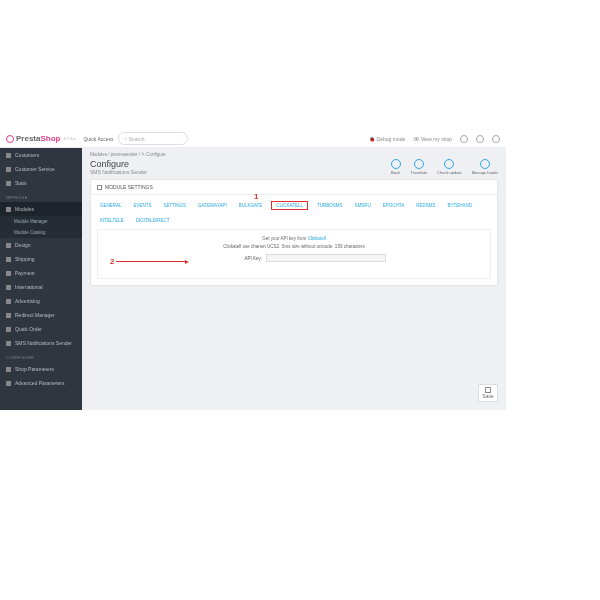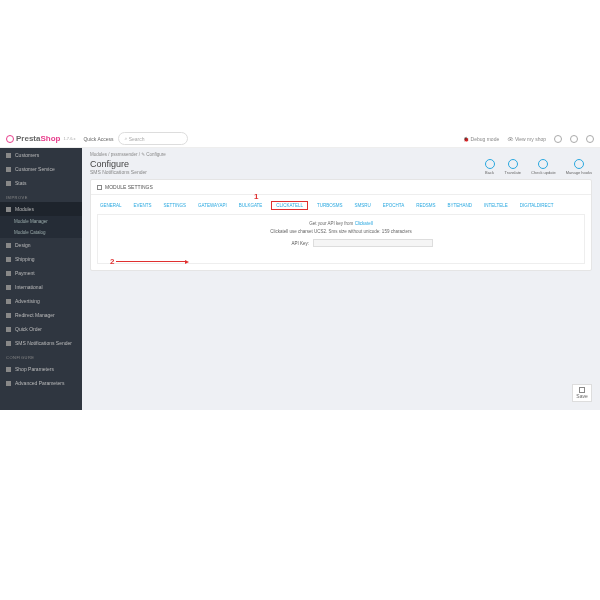--- a/index.html
+++ b/index.html
@@ -1,18 +1,18 @@
 <!DOCTYPE html>
 <html><head>
 <meta charset="utf-8">
 <style>
 *{box-sizing:border-box;margin:0;padding:0;font-family:Arial,sans-serif}
 body{background:#fff;font-size:5px;color:#555}
 .viewport{width:600px;height:600px;position:relative;background:#fff;overflow:hidden}
-.app{position:absolute;top:130px;left:0;width:600px;height:280px;background:#eef0f4}
+.app{position:absolute;top:130px;left:0;width:506px;height:280px;background:#eef0f4}
 .topbar{height:18px;background:#fff;display:flex;align-items:center;padding:0 6px;border-bottom:1px solid #eee}
 .logo{font-weight:bold;font-size:8px;color:#666}
 .logo .sh{color:#e83e8c}
 .logo-icon{display:inline-block;width:8px;height:8px;border:1px solid #e83e8c;border-radius:50%;margin-right:2px;vertical-align:middle}
 .version{font-size:4px;color:#aaa;margin-left:3px}
 .qa{margin-left:8px;color:#666}
 .search{margin-left:4px;border:1px solid #ddd;border-radius:8px;padding:2px 6px;width:70px;display:flex;align-items:center;color:#aaa}
 .sp{flex:1}
 .tb-right{display:flex;align-items:center;gap:8px;color:#888}
 .tb-right .ico{width:8px;height:8px;border:1px solid #aaa;border-radius:50%}

